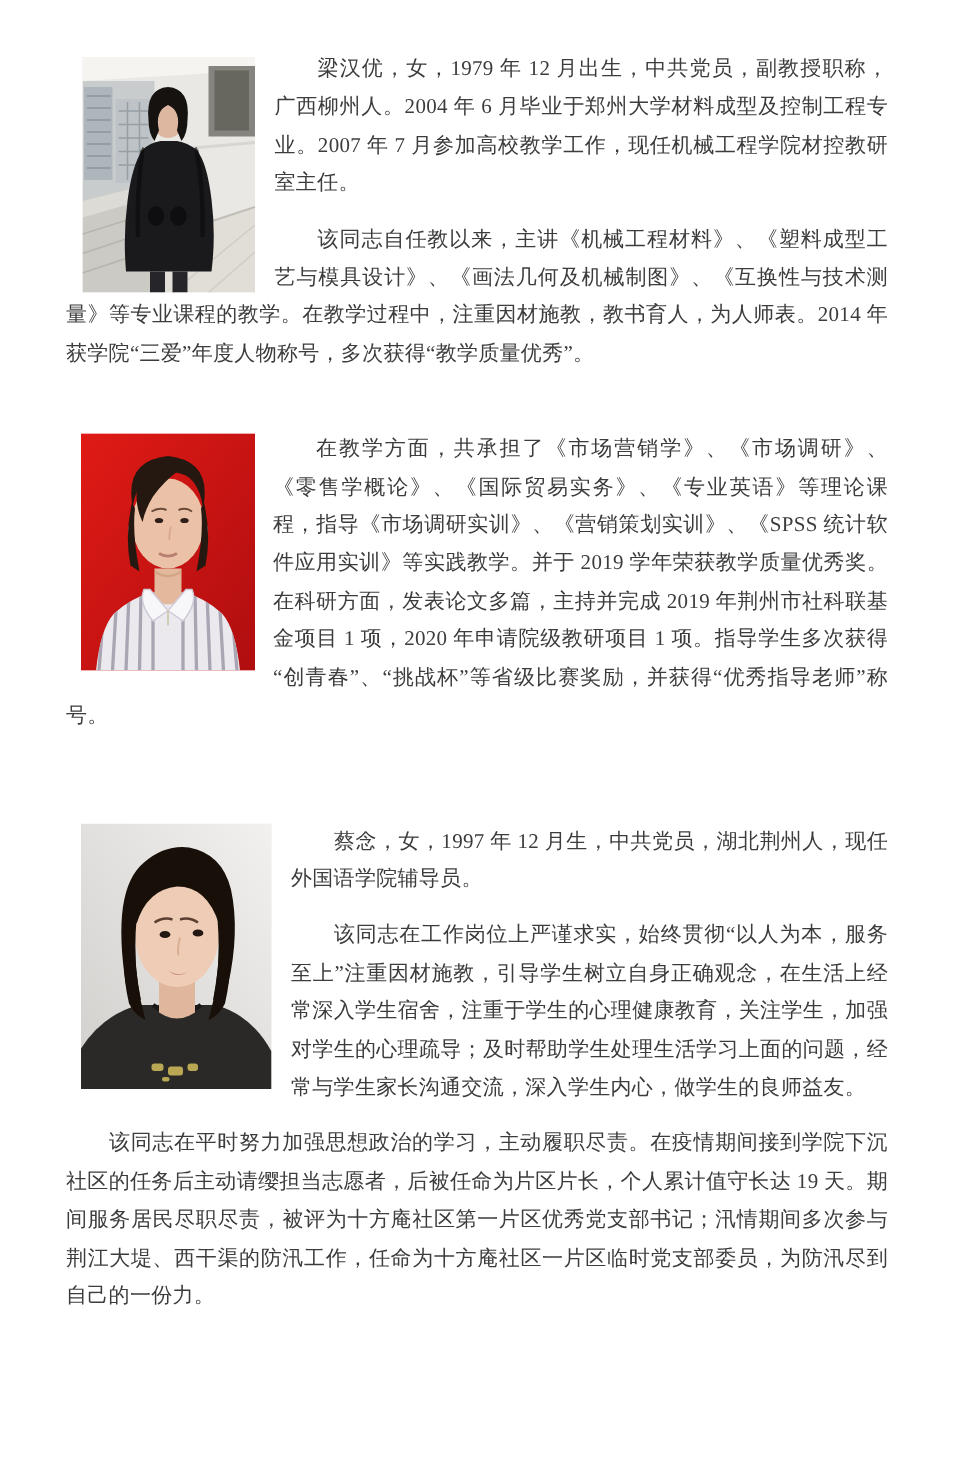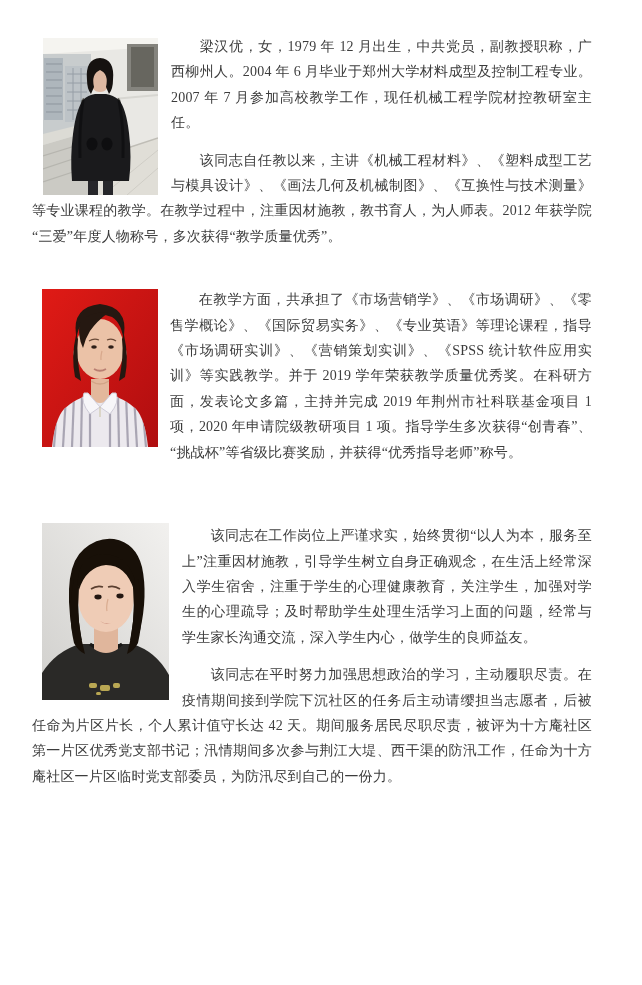--- a/index.html
+++ b/index.html
@@ -1,20 +1,20 @@
 <!DOCTYPE html>
 <html lang="zh"><head>
 <meta charset="utf-8">
 <style>
   html,body{margin:0;padding:0;background:#ffffff;}
   .page{
     position:relative;
     width:624px;height:985px;
     box-sizing:border-box;
-    padding:34px 32px 0 32px;
+    padding:34px 32px 0 44px;
     background:#ffffff;
     font-family:"Liberation Serif","DejaVu Serif",serif;
     color:#3c3c3c;
     overflow:hidden;
   }
   .bio{overflow:hidden;}
   .bio p{
     margin:0 0 12px 0;
     font-size:14px;
     line-height:25.4px;
@@ -91,21 +91,21 @@
           <path d="M40,62 Q36,90 37,120" stroke="#000000" stroke-opacity="0.35" stroke-width="3" fill="none"></path>
           <path d="M76,62 Q81,90 80,120" stroke="#000000" stroke-opacity="0.35" stroke-width="3" fill="none"></path>
           <ellipse cx="49" cy="106" rx="5.5" ry="6.5" fill="#0e0e10"></ellipse>
           <ellipse cx="64" cy="106" rx="5.5" ry="6.5" fill="#0e0e10"></ellipse>
           <rect x="45" y="143" width="10" height="14" fill="#26262a"></rect>
           <rect x="60" y="143" width="10" height="14" fill="#26262a"></rect>
         </g>
       </svg>
     </div>
     <p>梁汉优，女，1979 年 12 月出生，中共党员，副教授职称，广西柳州人。2004 年 6 月毕业于郑州大学材料成型及控制工程专业。2007 年 7 月参加高校教学工作，现任机械工程学院材控教研室主任。</p>
-    <p>该同志自任教以来，主讲《机械工程材料》、《塑料成型工艺与模具设计》、《画法几何及机械制图》、《互换性与技术测量》等专业课程的教学。在教学过程中，注重因材施教，教书育人，为人师表。2012 年获学院“三爱”年度人物称号，多次获得“教学质量优秀”。</p>
+    <p>该同志自任教以来，主讲《机械工程材料》、《塑料成型工艺与模具设计》、《画法几何及机械制图》、《互换性与技术测量》等专业课程的教学。在教学过程中，注重因材施教，教书育人，为人师表。2014 年获学院“三爱”年度人物称号，多次获得“教学质量优秀”。</p>
   </section>
 
   <section class="bio sec-2">
     <div class="photo photo-2">
       <svg width="116" height="158" viewBox="0 0 116 158">
         <defs>
           <linearGradient id="p2shade" x1="0" y1="0" x2="1" y2="1">
             <stop offset="0" stop-color="#ef2418" stop-opacity="0.5"></stop>
             <stop offset="1" stop-color="#8e0a0c" stop-opacity="0.5"></stop>
           </linearGradient>
@@ -198,17 +198,18 @@
         <g>
           <path d="M49,66 q6,-4 12,-2" stroke="#5a3f30" stroke-width="1.6" fill="none"></path>
           <path d="M66,64 q6,-2 12,2" stroke="#5a3f30" stroke-width="1.6" fill="none"></path>
           <ellipse cx="56" cy="74" rx="3.6" ry="2.4" fill="#231712"></ellipse>
           <ellipse cx="78" cy="73" rx="3.6" ry="2.4" fill="#231712"></ellipse>
           <path d="M66,76 q-2,8 -1,12" stroke="#d9ac90" stroke-width="1.2" fill="none"></path>
           <path d="M58,98 q8,5 14,0 q-7,6 -14,0 Z" fill="#c58876"></path>
         </g>
       </svg>
     </div>
+    <p>蔡念，女，1997 年 12 月生，中共党员，湖北荆州人，现任外国语学院辅导员。</p>
     <p>该同志在工作岗位上严谨求实，始终贯彻“以人为本，服务至上”注重因材施教，引导学生树立自身正确观念，在生活上经常深入学生宿舍，注重于学生的心理健康教育，关注学生，加强对学生的心理疏导；及时帮助学生处理生活学习上面的问题，经常与学生家长沟通交流，深入学生内心，做学生的良师益友。</p>
-    <p>该同志在平时努力加强思想政治的学习，主动履职尽责。在疫情期间接到学院下沉社区的任务后主动请缨担当志愿者，后被任命为片区片长，个人累计值守长达 42 天。期间服务居民尽职尽责，被评为十方庵社区第一片区优秀党支部书记；汛情期间多次参与荆江大堤、西干渠的防汛工作，任命为十方庵社区一片区临时党支部委员，为防汛尽到自己的一份力。</p>
+    <p>该同志在平时努力加强思想政治的学习，主动履职尽责。在疫情期间接到学院下沉社区的任务后主动请缨担当志愿者，后被任命为片区片长，个人累计值守长达 19 天。期间服务居民尽职尽责，被评为十方庵社区第一片区优秀党支部书记；汛情期间多次参与荆江大堤、西干渠的防汛工作，任命为十方庵社区一片区临时党支部委员，为防汛尽到自己的一份力。</p>
   </section>
 
 </div>
 
 </body></html>

